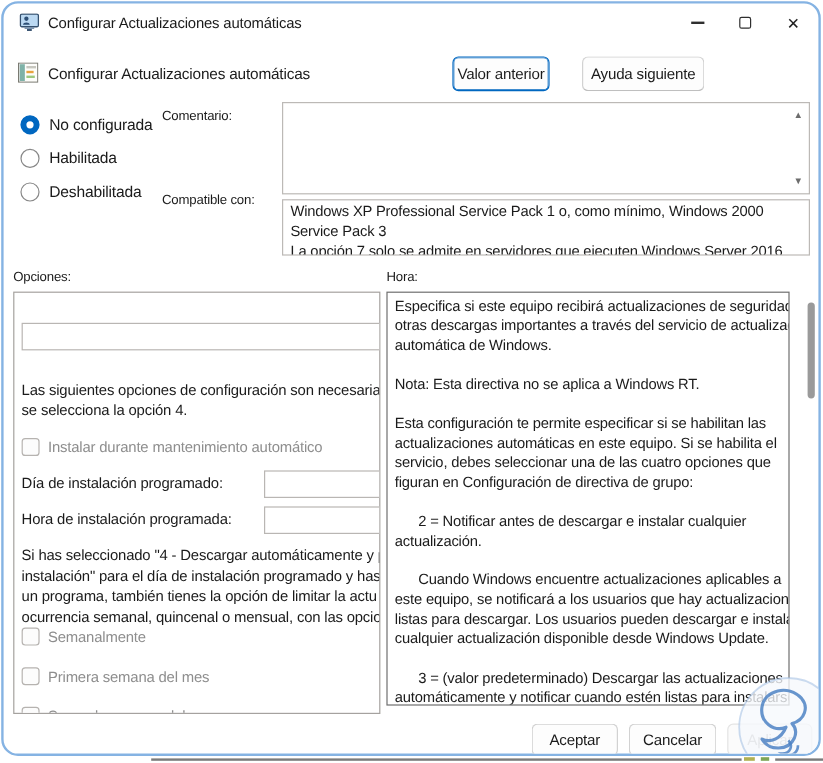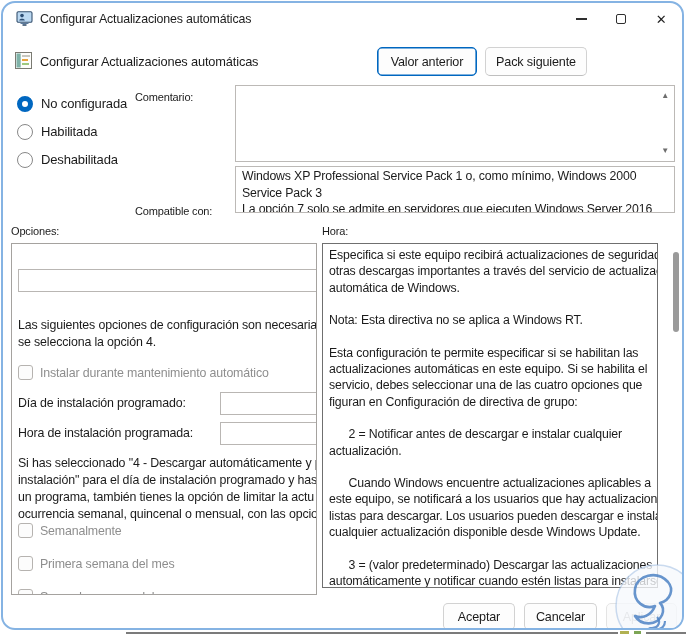--- a/index.html
+++ b/index.html
@@ -83,22 +83,22 @@
     <span class="abs" style="left:12px;top:49px;">
       <svg width="17" height="17" viewBox="0 0 17 17">
         <rect x="0.5" y="0.5" width="16" height="16" fill="#fdfdfb" stroke="#7a7a72"></rect>
         <rect x="1.5" y="1.5" width="4.2" height="14" fill="#7fb2a8"></rect>
         <rect x="7" y="3" width="8" height="2" fill="#c7c7bf"></rect>
         <rect x="7" y="7" width="6" height="2" fill="#e8a33d"></rect>
         <rect x="7" y="11" width="7" height="2" fill="#9ec97f"></rect>
       </svg>
     </span>
     <span class="abs hdr-title" style="left:37px;top:51px;">Configurar Actualizaciones automáticas</span>
-    <div class="abs btn btn-accent" style="left:374px;top:44px;width:100px;height:29px;">Valor anterior</div>
-    <div class="abs btn" style="left:482px;top:44px;width:102px;height:29px;">Pack siguiente</div>
+    <div class="abs btn btn-accent" style="left:374px;top:44px;width:81px;height:29px;">Valor anterior</div>
+    <div class="abs btn" style="left:482px;top:44px;width:102px;height:29px;">Ayuda siguiente</div>
 
     <div class="abs radio-row" style="left:14px;top:92px;">
       <span class="radio sel"></span>
       <span class="radio-label">No configurada</span>
     </div>
     <div class="abs radio-row" style="left:14px;top:120px;">
       <span class="radio"></span>
       <span class="radio-label">Habilitada</span>
     </div>
     <div class="abs radio-row" style="left:14px;top:148px;">
@@ -106,21 +106,21 @@
       <span class="radio-label">Deshabilitada</span>
     </div>
 
     <span class="abs fldlabel" style="left:132px;top:88px;">Comentario:</span>
     <div class="abs box" style="left:232px;top:82px;width:440px;height:77px;">
       <span class="pre"></span>
       <span class="scroll-arrow" style="top:6px;">▲</span>
       <span class="scroll-arrow" style="bottom:6px;">▼</span>
     </div>
 
-    <span class="abs fldlabel" style="left:132px;top:158px;margin-top:44px;">Compatible con:</span>
+    <span class="abs fldlabel" style="left:132px;top:158px;">Compatible con:</span>
     <div class="abs box pre" style="left:232px;top:163px;width:440px;height:47px;padding:1px 6px;">Windows XP Professional Service Pack 1 o, como mínimo, Windows 2000
 Service Pack 3
 La opción 7 solo se admite en servidores que ejecuten Windows Server 2016</div>
 
     <span class="abs fldlabel" style="left:8px;top:222px;">Opciones:</span>
     <div class="abs options-panel" style="left:8px;top:240px;width:306px;height:352px;">
       <div class="abs combo" style="left:6px;top:25px;width:336px;">
         <span></span>
       </div>
       <span class="abs opt-text" style="left:6px;top:74px;">Las siguientes opciones de configuración son necesarias</span>

